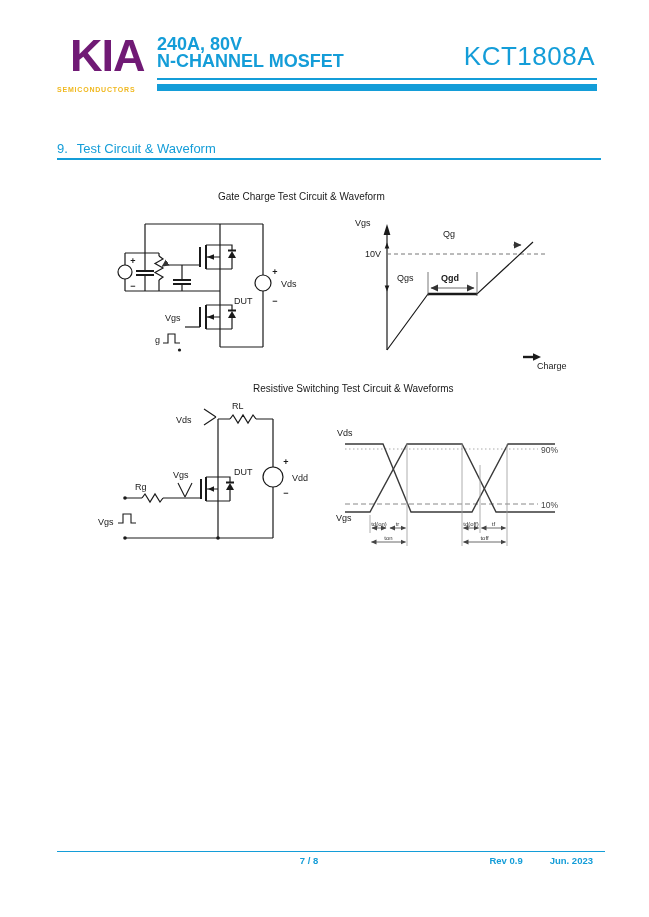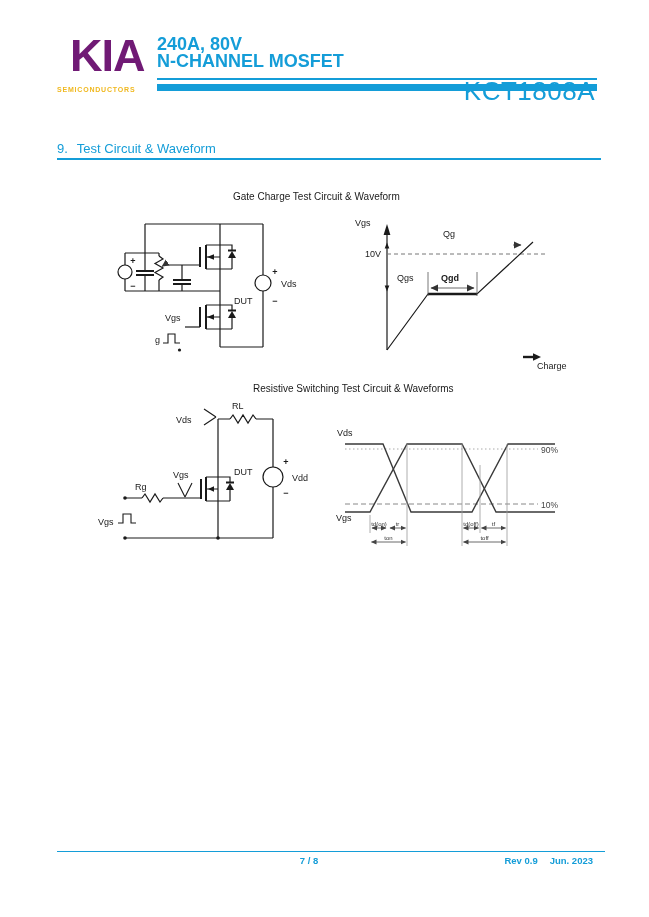--- a/index.html
+++ b/index.html
@@ -4,34 +4,34 @@
 <style>
   * { margin:0; padding:0; box-sizing:border-box; }
   html,body { background:#fff; }
   body { width:649px; height:917px; position:relative; font-family:"Liberation Sans", sans-serif; overflow:hidden; }
   .abs { position:absolute; }
   .cyan { color:#149dd8; }
   
   .logo-kia { left:70px; top:33px; font-size:45px; font-weight:bold; color:#701a75; line-height:1; letter-spacing:-1px; }
   .logo-sub { left:57px; top:86px; font-size:7px; font-weight:bold; color:#f0b81f; letter-spacing:0.8px; }
   .rating  { left:157px; top:36px; font-size:18px; font-weight:bold; line-height:17px; }
-  .part-no { top:41px; right:54px; font-size:26px; font-weight:500; letter-spacing:0.5px;margin-top:35px; }
+  .part-no { top:41px; right:54px; font-size:26px; font-weight:500; letter-spacing:0.5px; }
   .rule-thin  { left:157px; top:78px; width:440px; height:2px; background:#149dd8; }
   .rule-thick { left:157px; top:84px; width:440px; height:7px; background:#149dd8; }
   
   .section-h { left:57px; top:141px; font-size:13px; font-weight:normal; }
   .section-h .num { margin-right:9px; }
   .section-rule { left:57px; top:158px; width:544px; height:1.5px; background:#149dd8; }
   
   .fig-title { font-size:10px; color:#1a1a1a; white-space:nowrap; }
   
   .footer-rule { left:57px; top:851px; width:548px; height:1.3px; background:#149dd8; }
   .footer-page { left:288px; top:855px; width:42px; text-align:center; font-size:9.5px; font-weight:bold; }
   .footer-rev  { top:855px; right:56px; font-size:9.5px; font-weight:bold; }
-  .footer-rev span { margin-left:12px; }
+  .footer-rev span { margin-left:27px; }
   
   svg text { font-family:"Liberation Sans", sans-serif; font-size:9px; fill:#1a1a1a; }
   svg text.t8 { font-size:8.5px; fill:#444; }
   svg text.t6 { font-size:6px; fill:#333; }
   svg text.bold { font-weight:bold; }
   svg text.mid { text-anchor:middle; }
   svg text.end { text-anchor:end; }
   .wire  { stroke:#1a1a1a; stroke-width:1.2; fill:none; }
   .wire2 { stroke:#1a1a1a; stroke-width:2;   fill:none; }
   .thin  { stroke:#555;    stroke-width:0.8; fill:none; }
@@ -62,21 +62,21 @@
 </div>
 <div class="abs part-no cyan">KCT1808A</div>
 <div class="abs rule-thin"></div>
 <div class="abs rule-thick"></div>
 
 <div class="abs section-h cyan">
   <span class="num">9.</span><span>Test Circuit &amp; Waveform</span>
 </div>
 <div class="abs section-rule"></div>
 
-<div class="abs fig-title" style="left:233px; top:191px;text-align:center;">Gate Charge Test Circuit &amp; Waveform</div>
+<div class="abs fig-title" style="left:218px; top:191px;text-align:center;">Gate Charge Test Circuit &amp; Waveform</div>
 
 <svg class="abs" style="left:105px; top:212px;" width="210" height="150" viewBox="0 0 210 150">
   <g>
     <path class="wire" d="M40,12 H158"></path>
     <path class="wire" d="M40,12 V59"></path>
     <path class="wire" d="M20,41 H54"></path>
     <path class="wire" d="M20,41 V53 M20,67 V79"></path>
     <path class="wire" d="M40,63 V79"></path>
     <path class="wire" d="M54,41 V44 M54,68 V79"></path>
     <path class="wire" d="M77,53 V68 M77,72 V79"></path>

